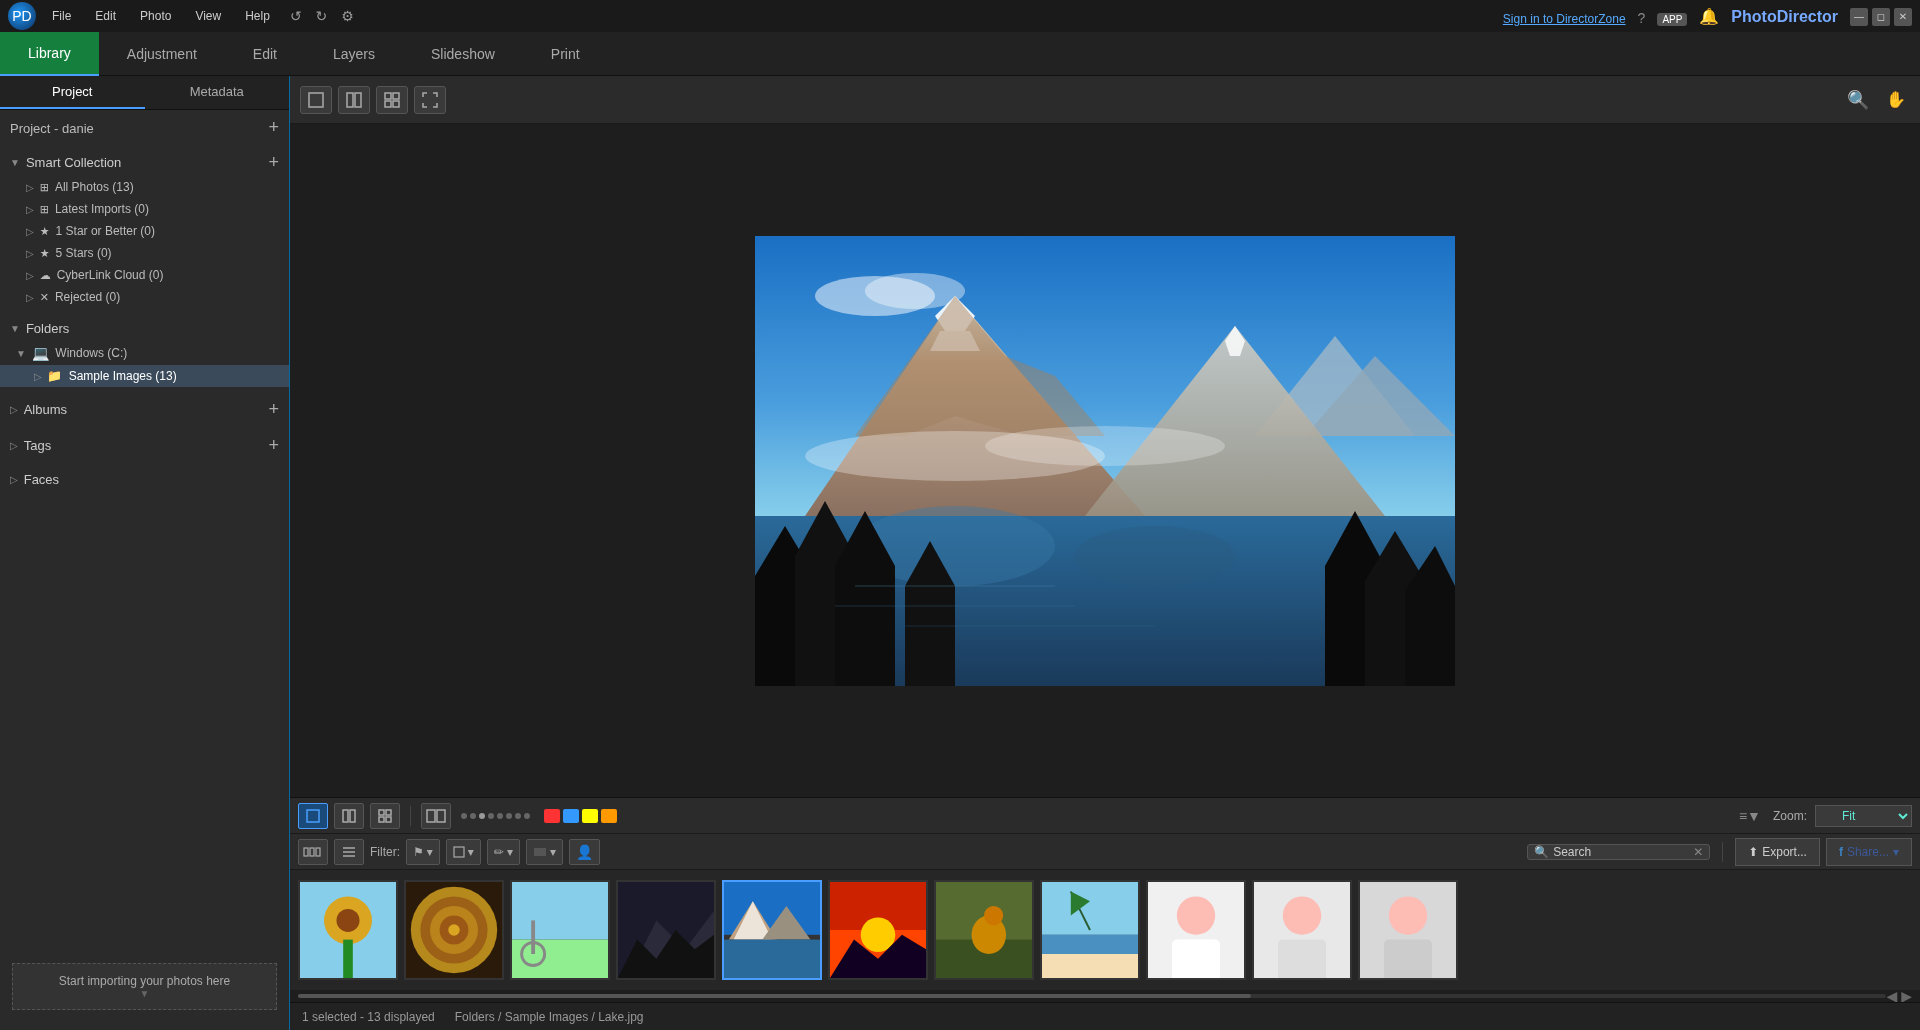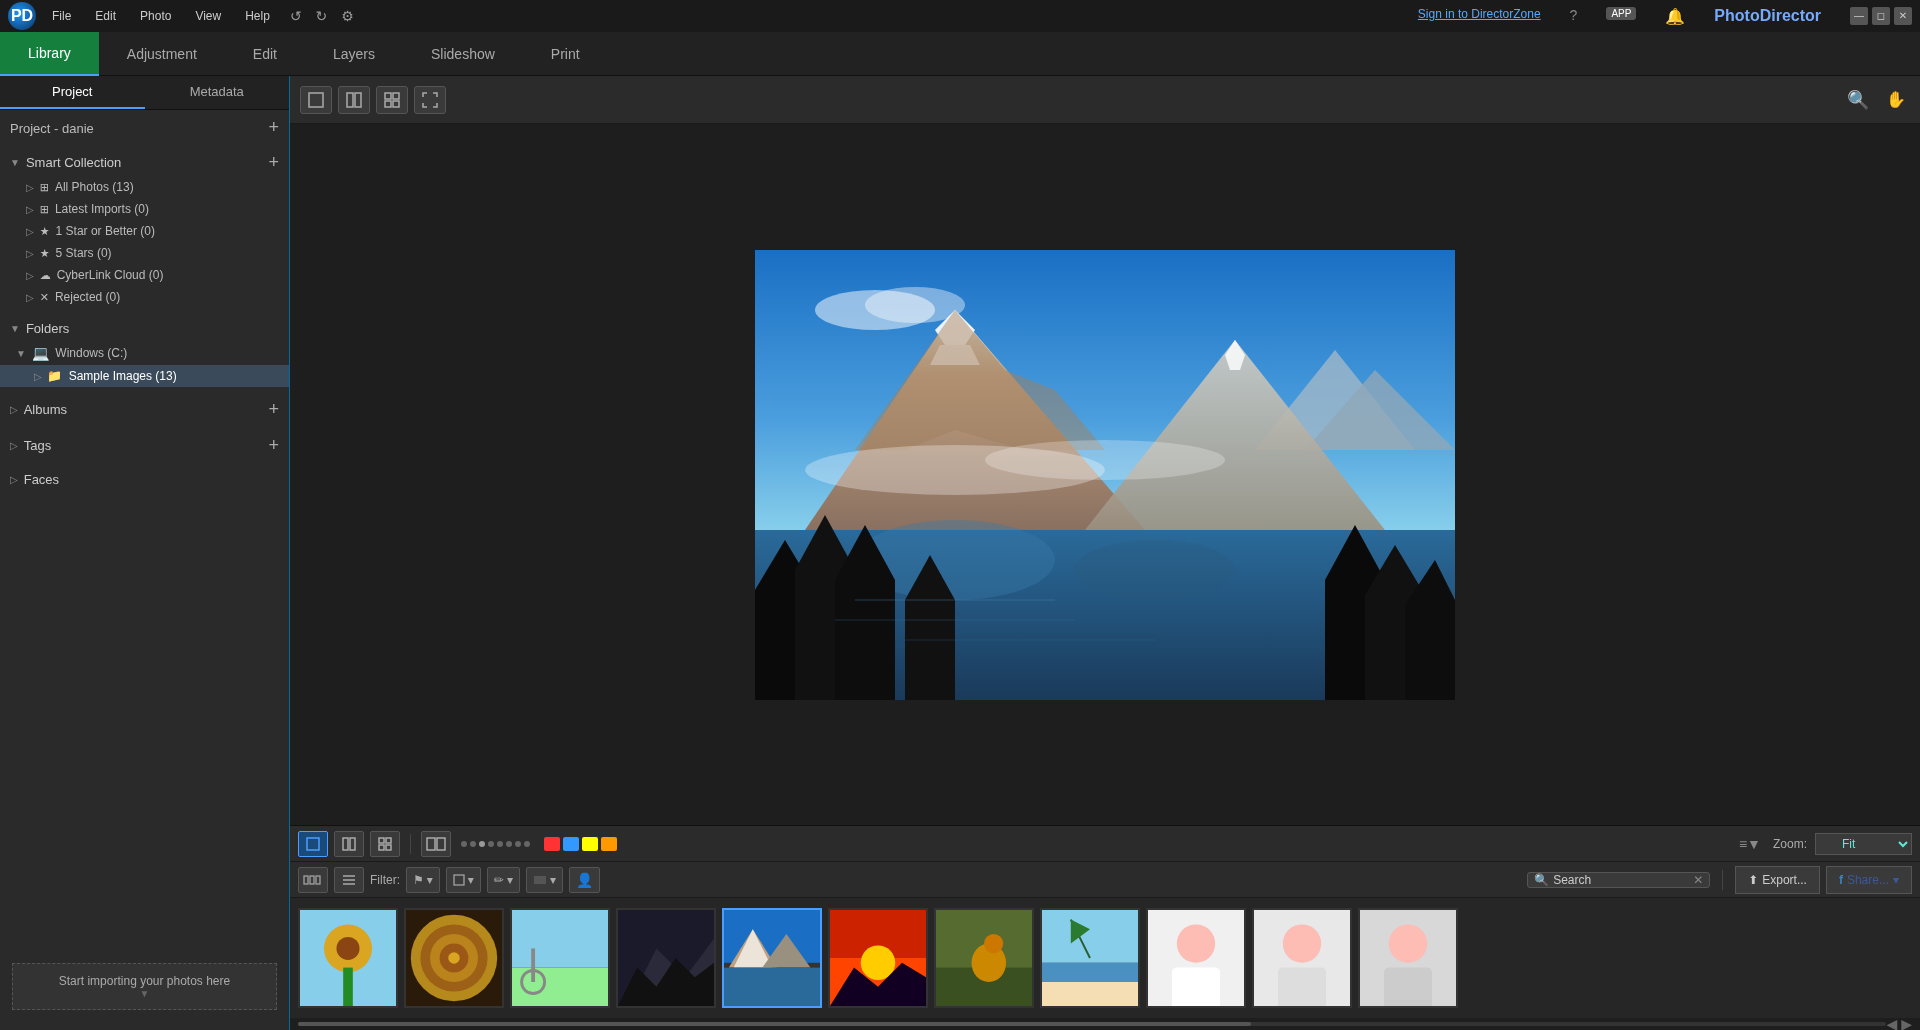--- a/index.html
+++ b/index.html
@@ -35,38 +35,38 @@
     }
     .logo-circle {
       width: 28px;
       height: 28px;
       border-radius: 50%;
       background: radial-gradient(circle at 40% 40%, #2196F3, #0a3060);
       display: flex;
       align-items: center;
       justify-content: center;
       color: white;
-      font-size: 16px;
-      font-weight: bold;
+      font-size: 14px;
+      font-weight: normal;
     }
     .toolbar-icons {
       display: flex;
       align-items: center;
       gap: 6px;
     }
     .tb-icon {
       color: #999;
       font-size: 14px;
       cursor: pointer;
       padding: 2px 4px;
     }
     #titlebar-right {
       display: flex;
-      align-items: flex-start;
-      gap: 29px;
+      align-items: flex-end;
+      gap: 12px;
     }
     .sign-in-link {
       color: #5af;
       font-size: 12px;
       cursor: pointer;
       text-decoration: underline;
     }
     .app-badge {
       background: #555;
       color: #fff;
@@ -1031,15 +1031,19 @@
           <div style="width:60%;height:4px;background:#555;border-radius:2px"></div>
         </div>
         <div class="nav-arrows">
           <span class="nav-arrow">◀</span>
           <span class="nav-arrow">▶</span>
         </div>
       </div>
 
     </div>
 
+    <div id="statusbar">
+      <span class="status-text">1 selected - 13 displayed</span>
+      <span class="status-text">Folders / Sample Images / Lake.jpg</span>
+    </div>
 
   </div>
 </div>
 
 </body></html>

